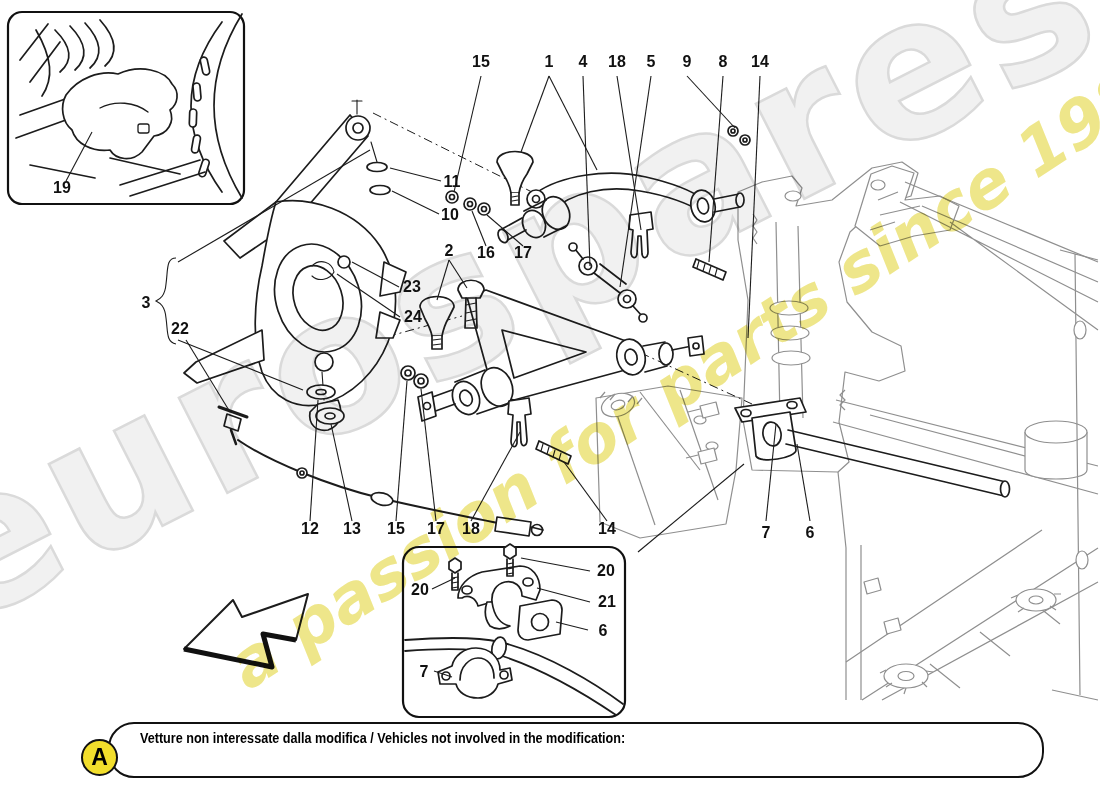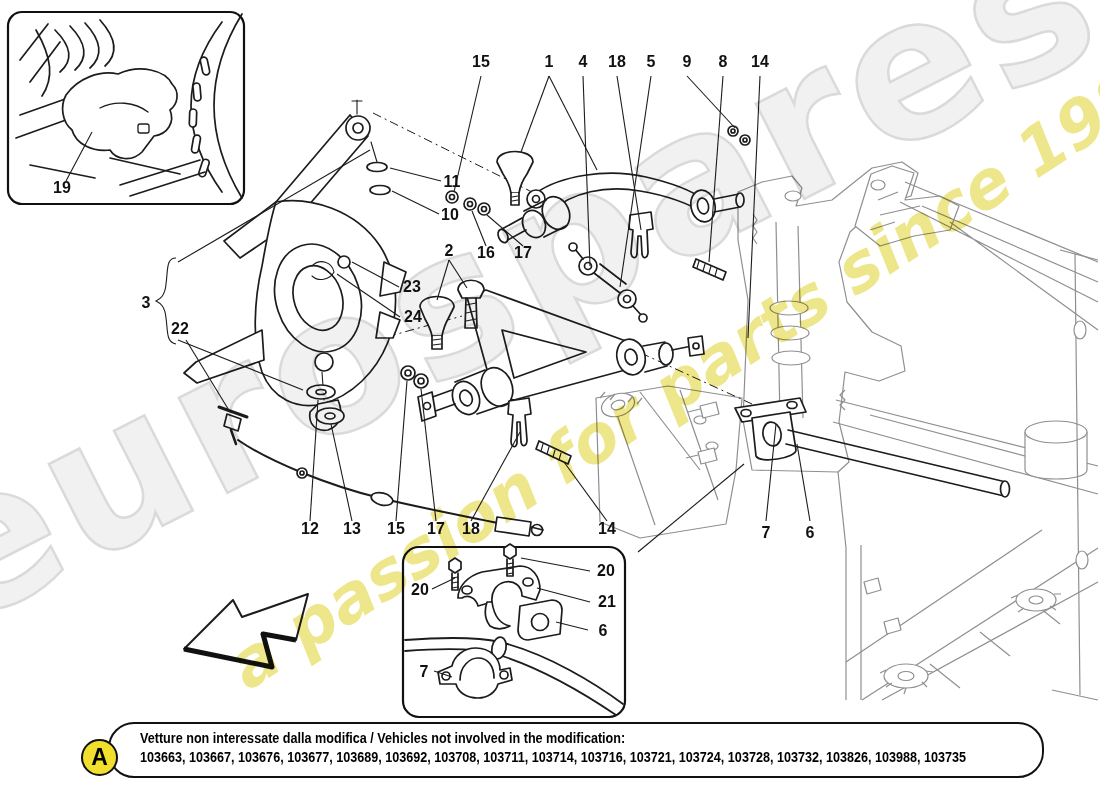--- a/index.html
+++ b/index.html
@@ -351,18 +351,17 @@
     <text class="lbl" x="420" y="595">20</text>
     <text class="lbl" x="606" y="576">20</text>
     <text class="lbl" x="607" y="607">21</text>
     <text class="lbl" x="603" y="636">6</text>
     <text class="lbl" x="424" y="677">7</text>
   </g>
 </svg>
 
 <div id="note-box">
   <span class="note-line"><span>Vetture non interessate dalla modifica / Vehicles not involved in the modification:</span></span>
-  <span class="note-line"><span>103663, 103667, 103676, 103677, 103689, 103692, 103708, 103711, 103714, 103716, 103721, 103724, 103728, 103732, 103826, 103988, 103735</span></span>
 </div>
 <div id="badge">A</div>
 
 <div id="wm-brand" class="wm">eurospares</div>
 <div id="wm-tagline" class="wm">a passion for parts since 1985</div>
 
 </body></html>

